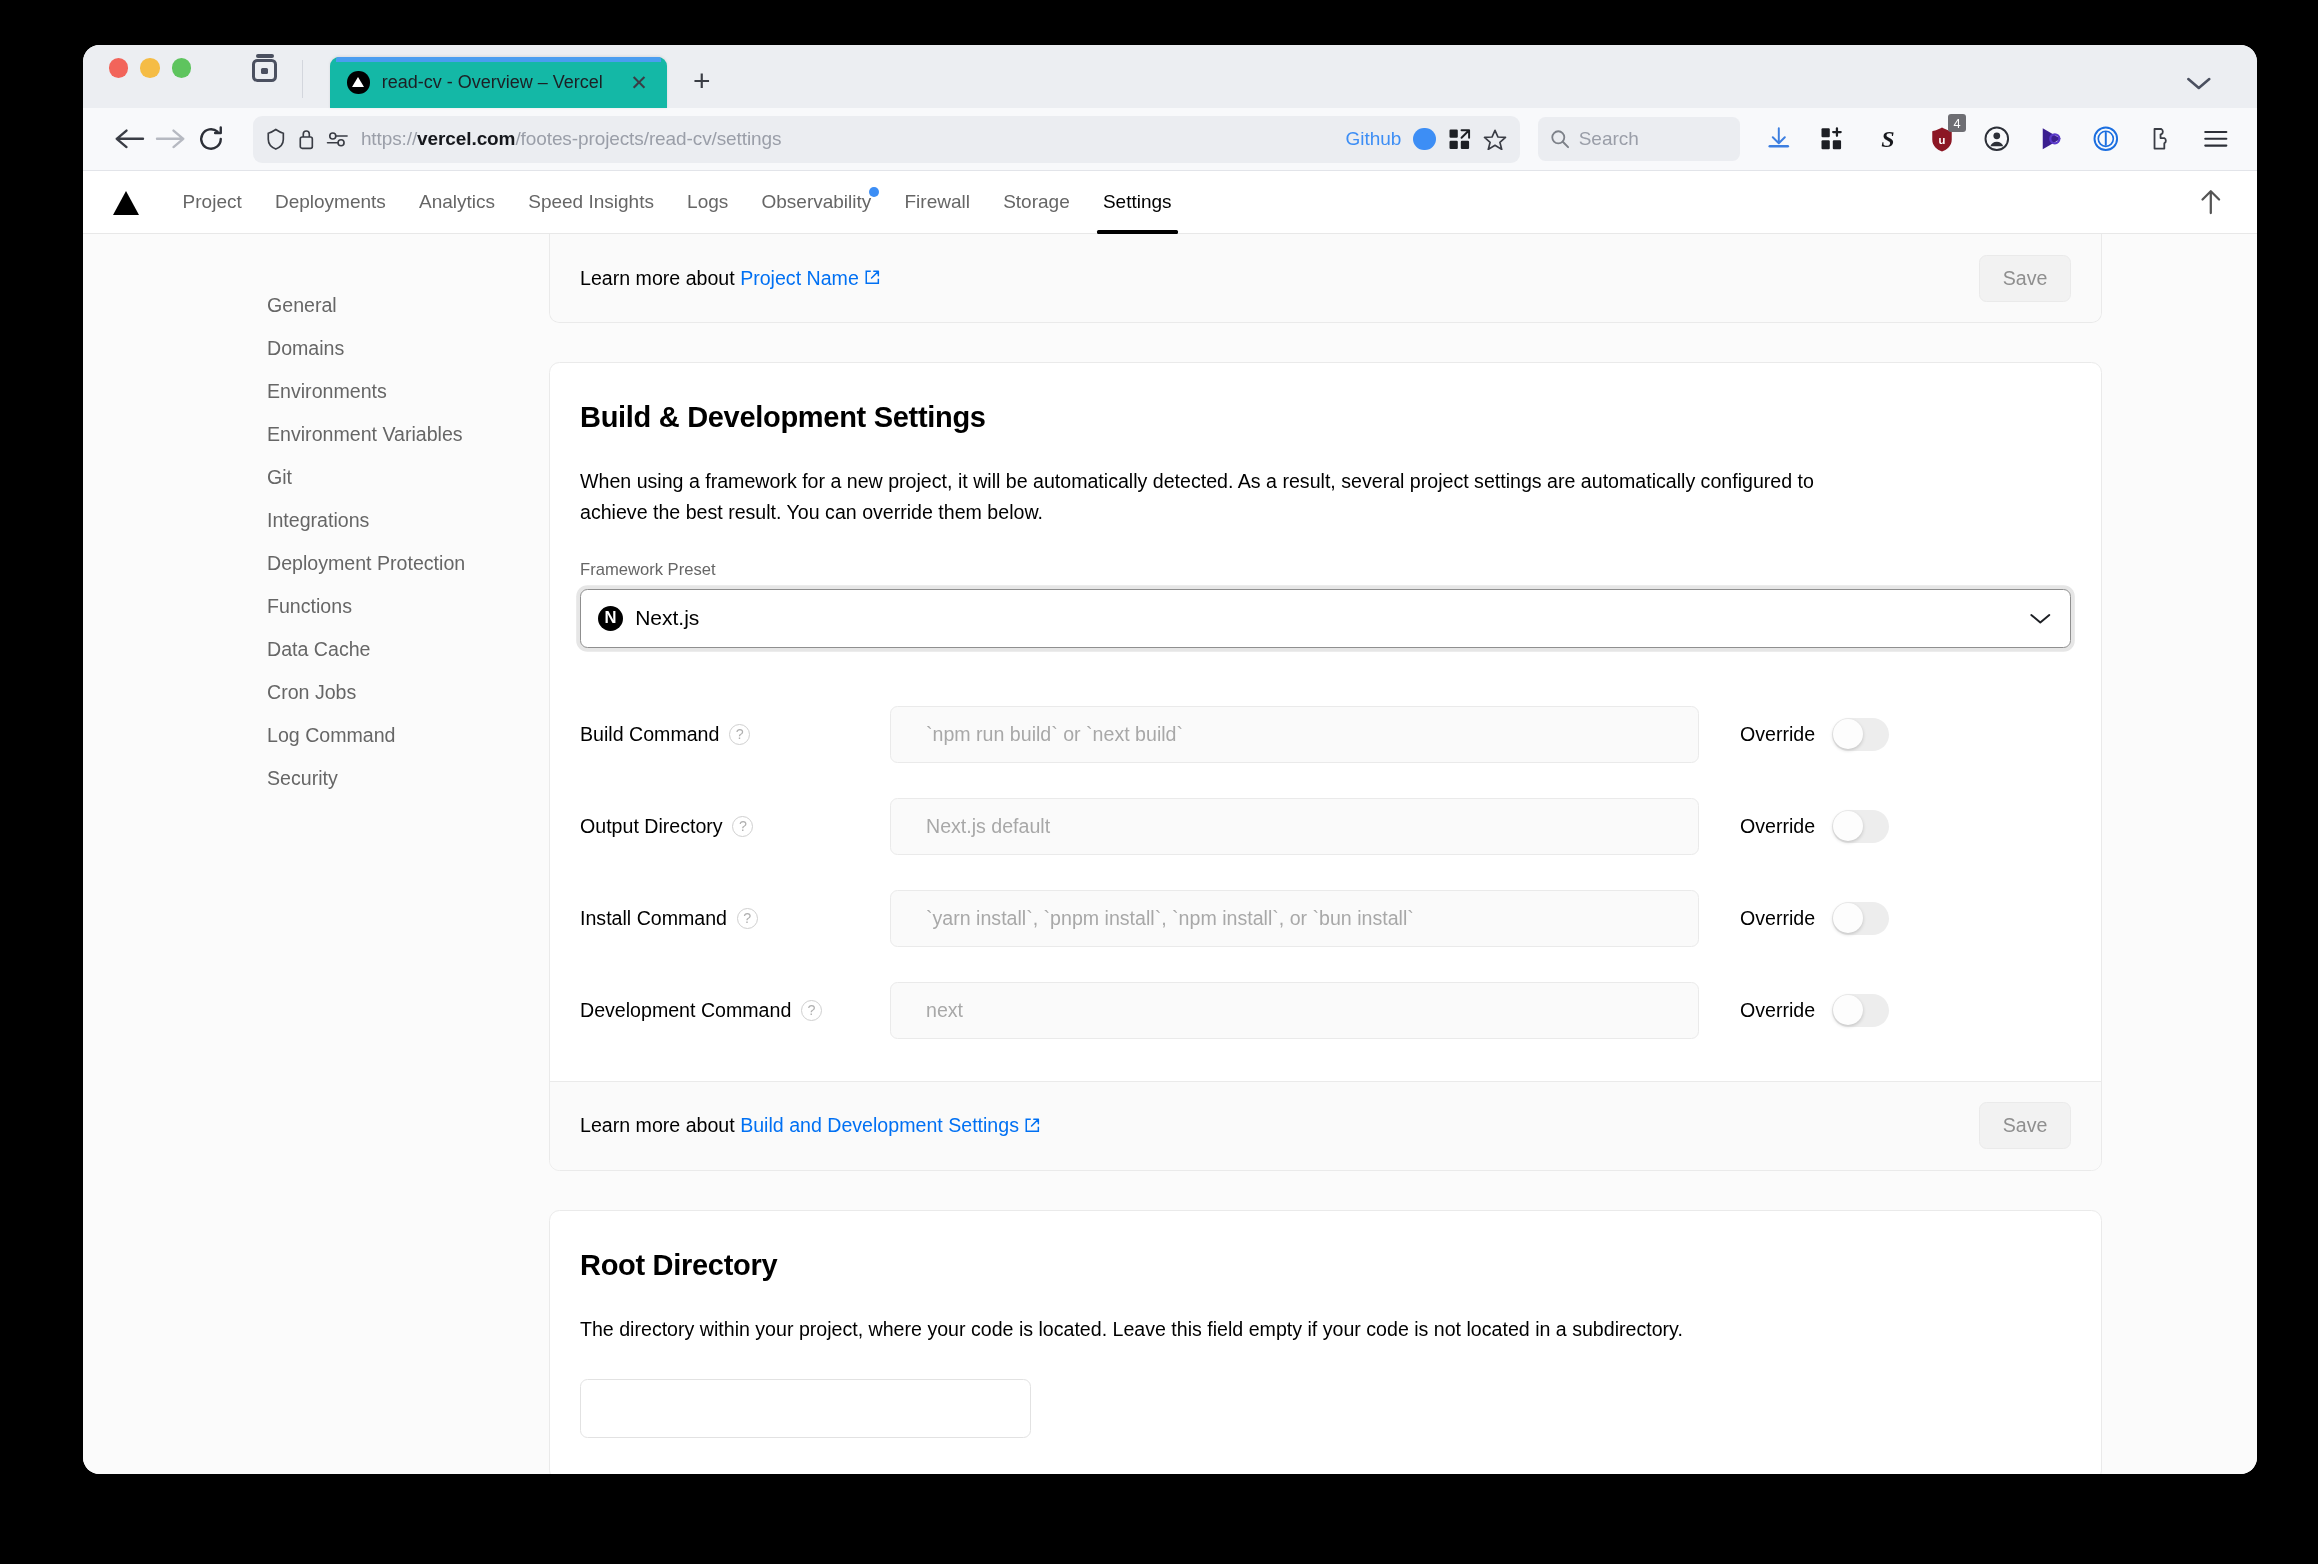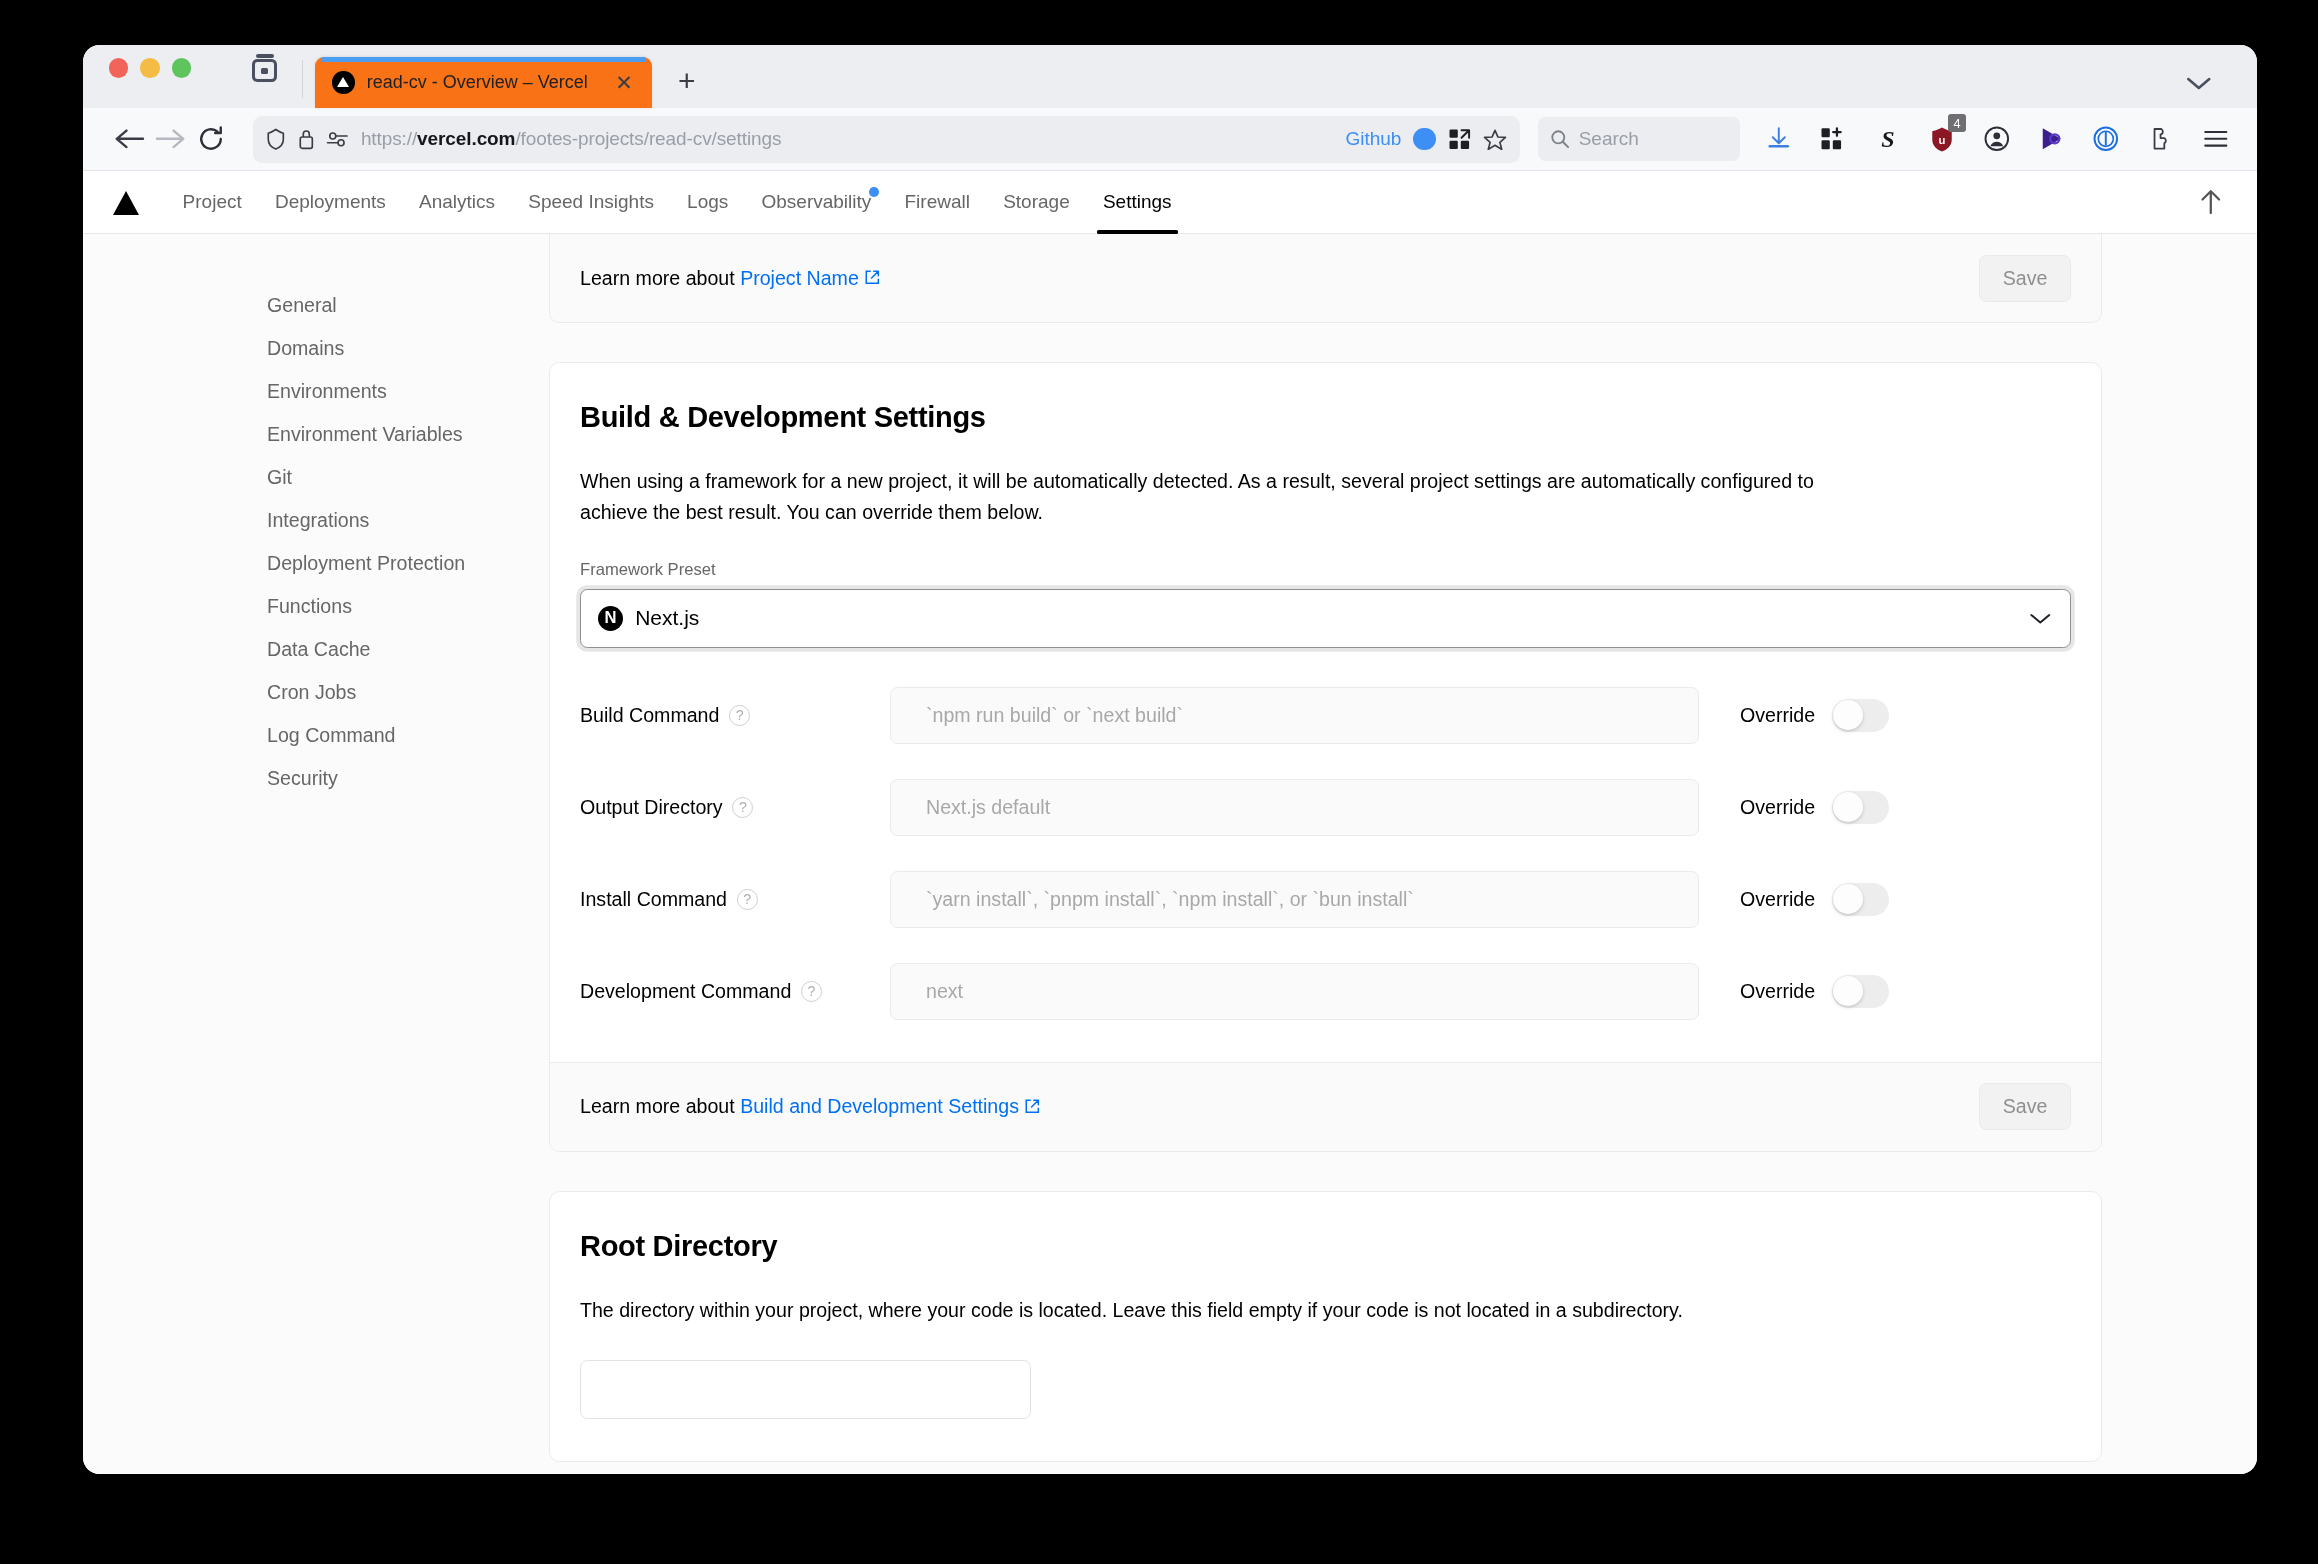--- a/index.html
+++ b/index.html
@@ -51,23 +51,23 @@
   }
   .sidebar-toggle-icon .dot {
     position:absolute; left:10.5px; top:14.3px; width:7.5px; height:5.3px;
     background:#4b5060; border-radius: 1.5px;
   }
 
   .tab-divider { width: 1.5px; height: 38px; background: #d3d6dd; margin-bottom: 10.5px; }
 
   #active-tab {
     position: relative;
-    margin-left: 12px;
+    margin-left: 27px;
     width: 337px; height: 51px;
-    background: #f97316;
+    background: #14b8a6;
     border-radius: 9px 9px 0 0;
     display: flex; align-items: center;
     padding: 0 15px 0 16.6px;
     box-shadow: 0 -0.8px 3px rgba(0,0,0,.08);
   }
   #active-tab::before {
     content: ""; position: absolute; left: 6px; right: 6px; top: 0;
     height: 4.5px; background: #4a9df0; border-radius: 2.3px 2.3px 0 0;
   }
   .vercel-dot {
@@ -241,21 +241,21 @@
     color: #fff; font-size: 16.6px; font-weight: 600;
     display: flex; align-items: center; justify-content: center;
     flex: 0 0 auto;
   }
   #framework-value { font-size: 21px; color: #000; margin-left: 12px; flex: 1 1 auto; }
 
   .form-row {
     display: flex; align-items: center;
     margin-top: 35px;
   }
-  .form-row:first-of-type { margin-top: 39px; }
+  .form-row:first-of-type { margin-top: 58px; }
   .row-label {
     width: 310px; flex: 0 0 310px;
     display: flex; align-items: center; gap: 9.8px;
     font-size: 19.6px; color: #000; font-weight: 500;
   }
   .help-icon {
     width: 21px; height: 21px; border-radius: 50%;
     border: 1.5px solid #cfcfcf; color: #b0b0b0;
     font-size: 14.3px; display: flex; align-items: center; justify-content: center;
     flex: 0 0 auto;

